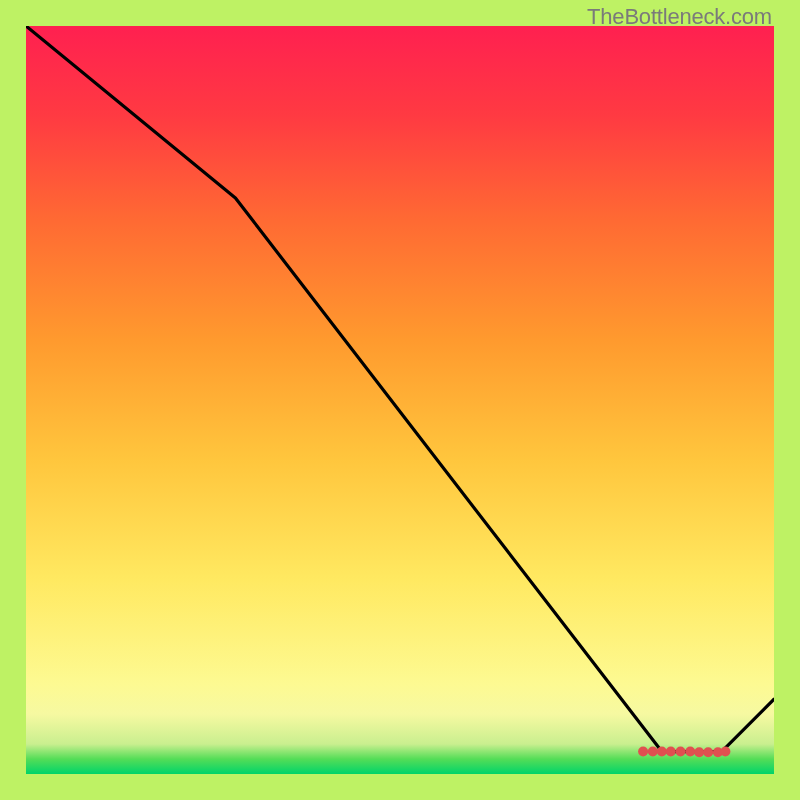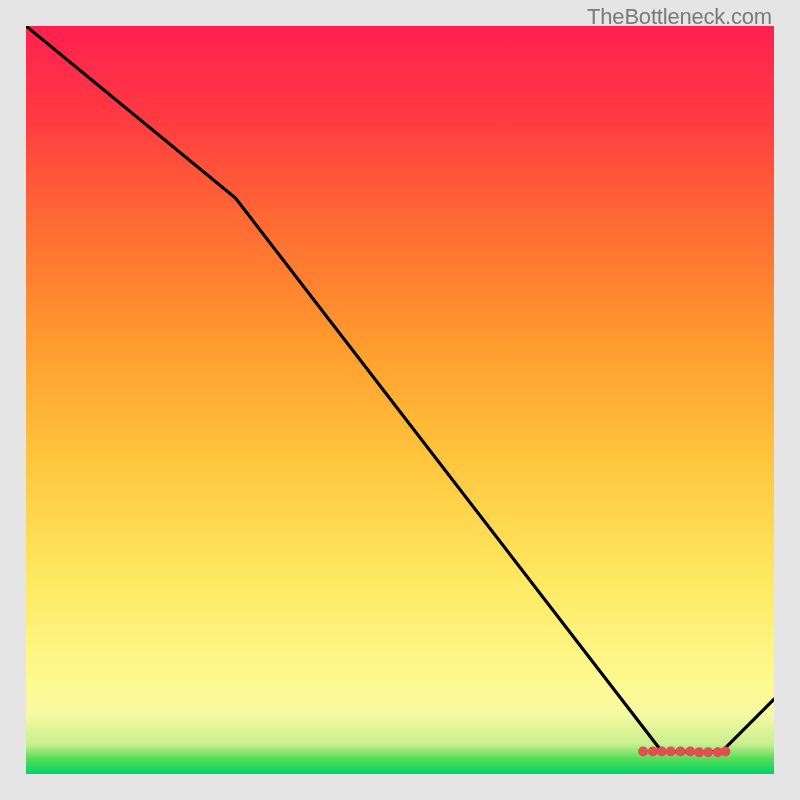--- a/index.html
+++ b/index.html
@@ -9,21 +9,21 @@
     height: 800px;
     background: #000;
     overflow: hidden;
     font-family: Arial, Helvetica, sans-serif;
   }
   .frame {
     position: absolute;
     top: 0; left: 0;
     width: 800px;
     height: 800px;
-    background: #e5e5e5;
+    background: #bef264;
   }
   .plot {
     position: absolute;
     left: 26px;
     top: 26px;
     width: 748px;
     height: 748px;
     overflow: visible;
   }
   .watermark {

